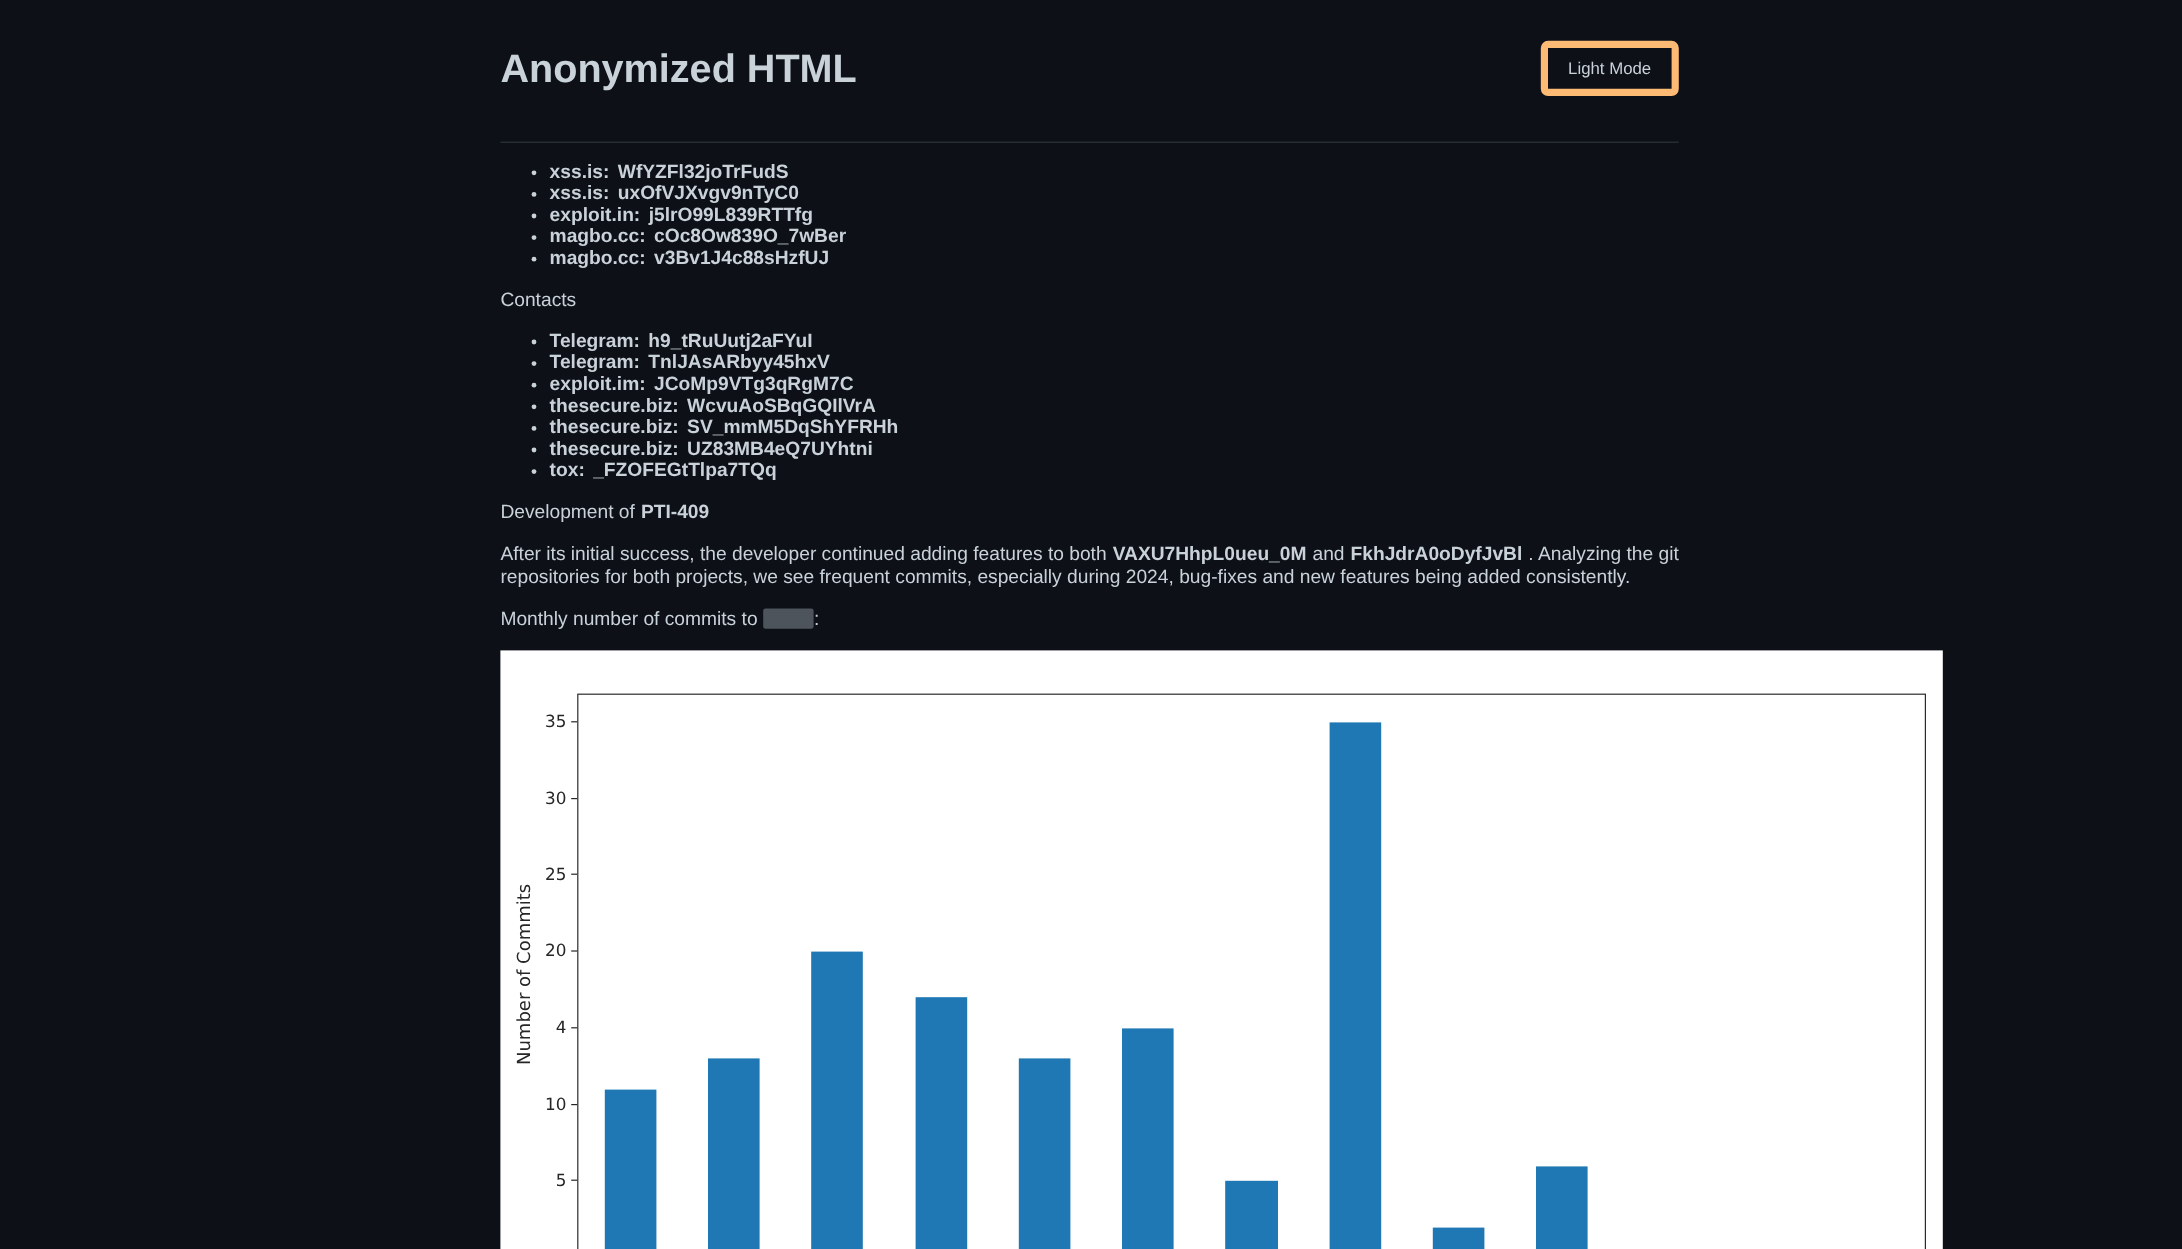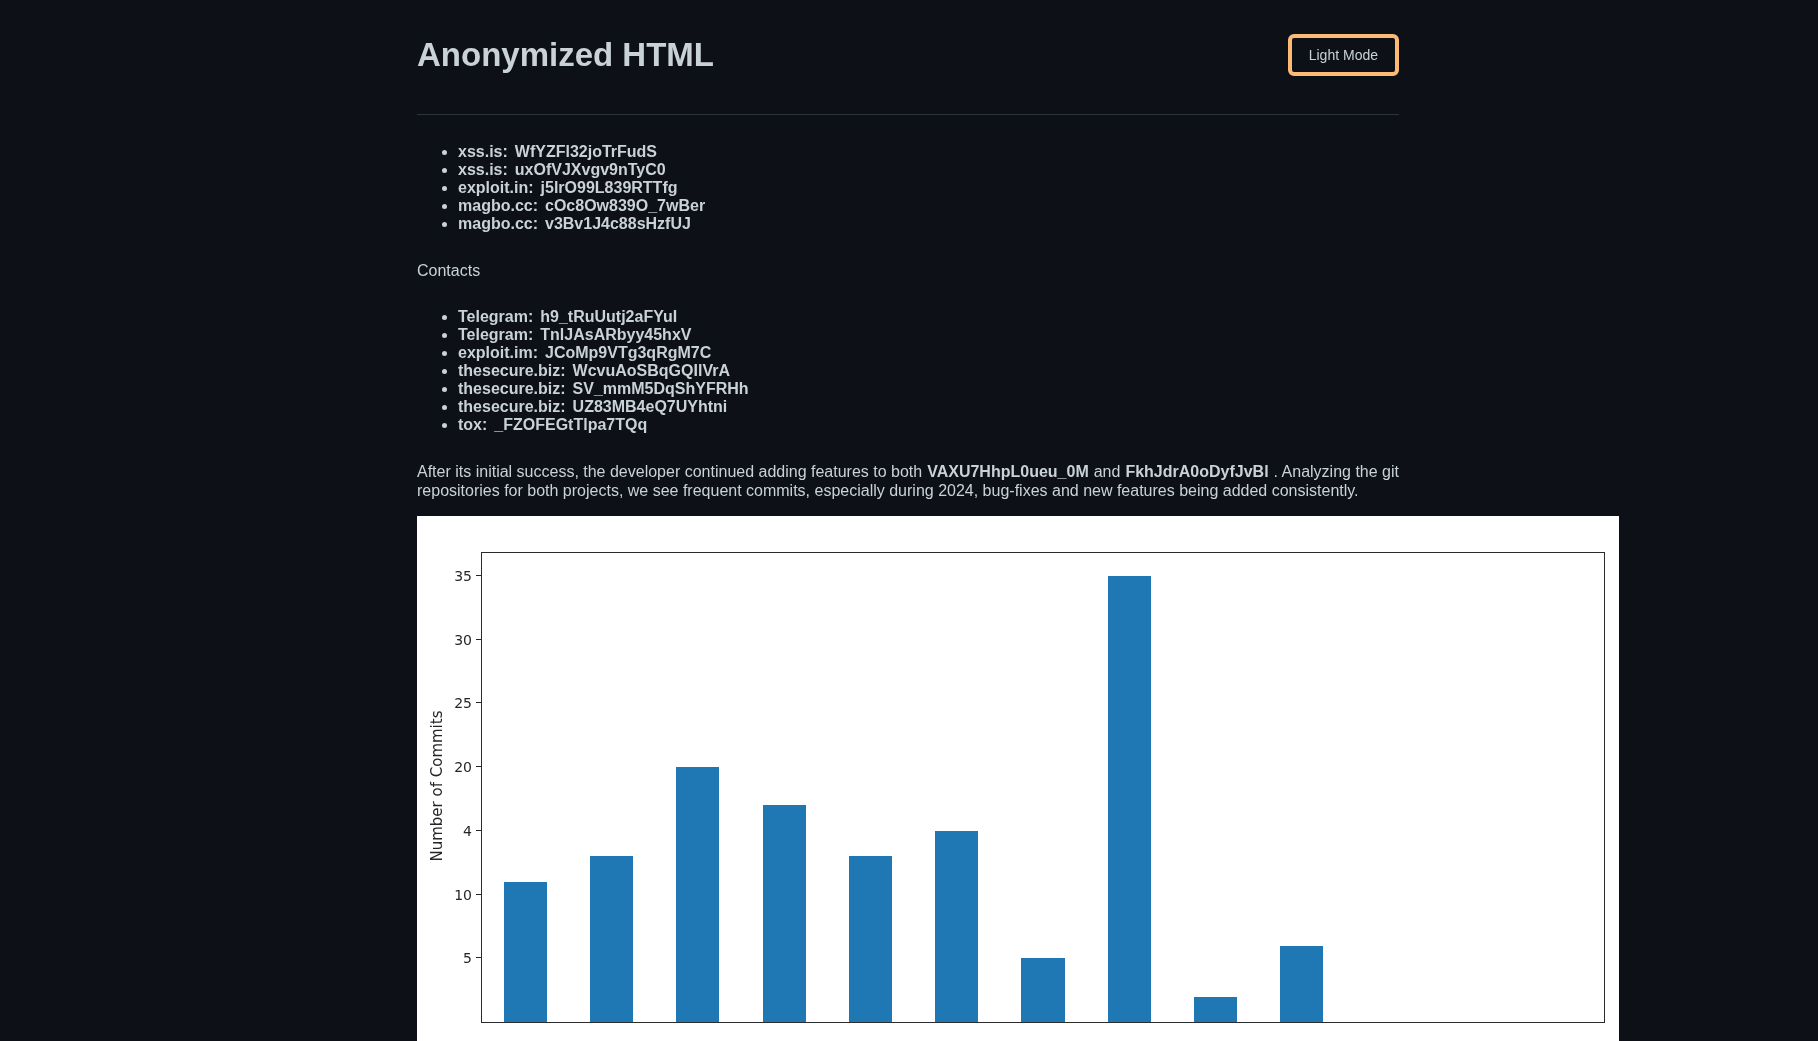--- a/index.html
+++ b/index.html
@@ -8,28 +8,28 @@
     background: #0d1117;
     color: #c9d1d9;
     font-family: "Liberation Sans", sans-serif;
     font-size: 16px;
   }
   .container { margin-left: 417px; width: 982px; }
   .header-row { display: flex; justify-content: space-between; align-items: center; padding-top: 34px; }
   h1.page-title { margin: 0; font-size: 33px; line-height: 36px; font-weight: bold; color: #c9d1d9; }
   .mode-btn {
     background: transparent; color: #c9d1d9;
-    border: 4px solid #fdba74; border-radius: 6px;
+    border: 6px solid #fdba74; border-radius: 6px;
     font-family: "Liberation Sans", sans-serif;
     font-size: 14px; padding: 9px 17px; cursor: pointer;
   }
   hr.divider { border: none; border-top: 1px solid #2d333b; margin: 38px 0 0 0; }
   p { margin: 16px 0; line-height: 19px; }
   .subject-tag, .project-tag { font-weight: bold; margin: 0 5px; }
-  ul.id-list { margin: 28px 0; padding-left: 41px; }
+  ul.id-list { margin: 16px 0; padding-left: 41px; }
   ul.id-list li { line-height: 18px; font-weight: bold; }
   .src { margin-right: 7px; }
   .redact {
     display: inline-block; width: 42px; height: 17px;
     background: #4d545c; border-radius: 2px;
     vertical-align: -3px; margin-left: 5px;
   }
   
   .chart-panel {
     position: relative; width: 1202px; height: 700px;
@@ -86,23 +86,25 @@
   <ul class="id-list">
     <li><span class="src">Telegram:</span><span>h9_tRuUutj2aFYuI</span></li>
     <li><span class="src">Telegram:</span><span>TnlJAsARbyy45hxV</span></li>
     <li><span class="src">exploit.im:</span><span>JCoMp9VTg3qRgM7C</span></li>
     <li><span class="src">thesecure.biz:</span><span>WcvuAoSBqGQIlVrA</span></li>
     <li><span class="src">thesecure.biz:</span><span>SV_mmM5DqShYFRHh</span></li>
     <li><span class="src">thesecure.biz:</span><span>UZ83MB4eQ7UYhtni</span></li>
     <li><span class="src">tox:</span><span>_FZOFEGtTlpa7TQq</span></li>
   </ul>
 
+  <p><span>Development of</span><span class="subject-tag">PTI-409</span></p>
 
   <p><span>After its initial success, the developer continued adding features to both</span><span class="project-tag">VAXU7HhpL0ueu_0M</span><span>and</span><span class="project-tag">FkhJdrA0oDyfJvBl</span><span>. Analyzing the git repositories for both projects, we see frequent commits, especially during 2024, bug-fixes and new features being added consistently.</span></p>
 
+  <p><span>Monthly number of commits to</span><span class="redact"></span><span>:</span></p>
 
   <div class="chart-panel">
     <div class="y-axis-label">Number of Commits</div>
     <div class="plot-area">
         <div class="y-tick-mark" style="bottom: 63.7228px;"></div>
         <div class="y-tick-label" style="bottom: 55.7228px;">5</div>
         <div class="y-tick-mark" style="bottom: 127.446px;"></div>
         <div class="y-tick-label" style="bottom: 119.446px; margin-left: 28px;">10</div>
         <div class="y-tick-mark" style="bottom: 191.168px;"></div>
         <div class="y-tick-label" style="bottom: 183.168px;">4</div>

